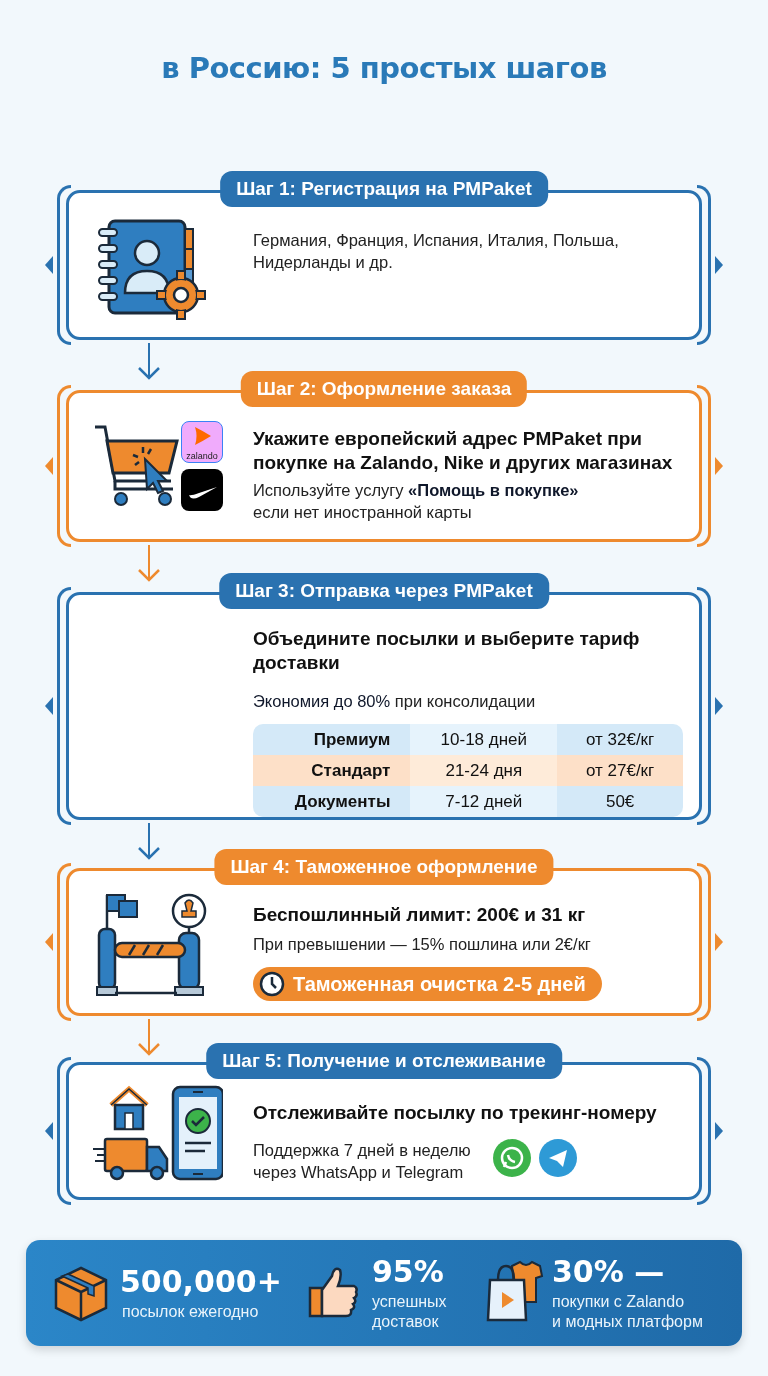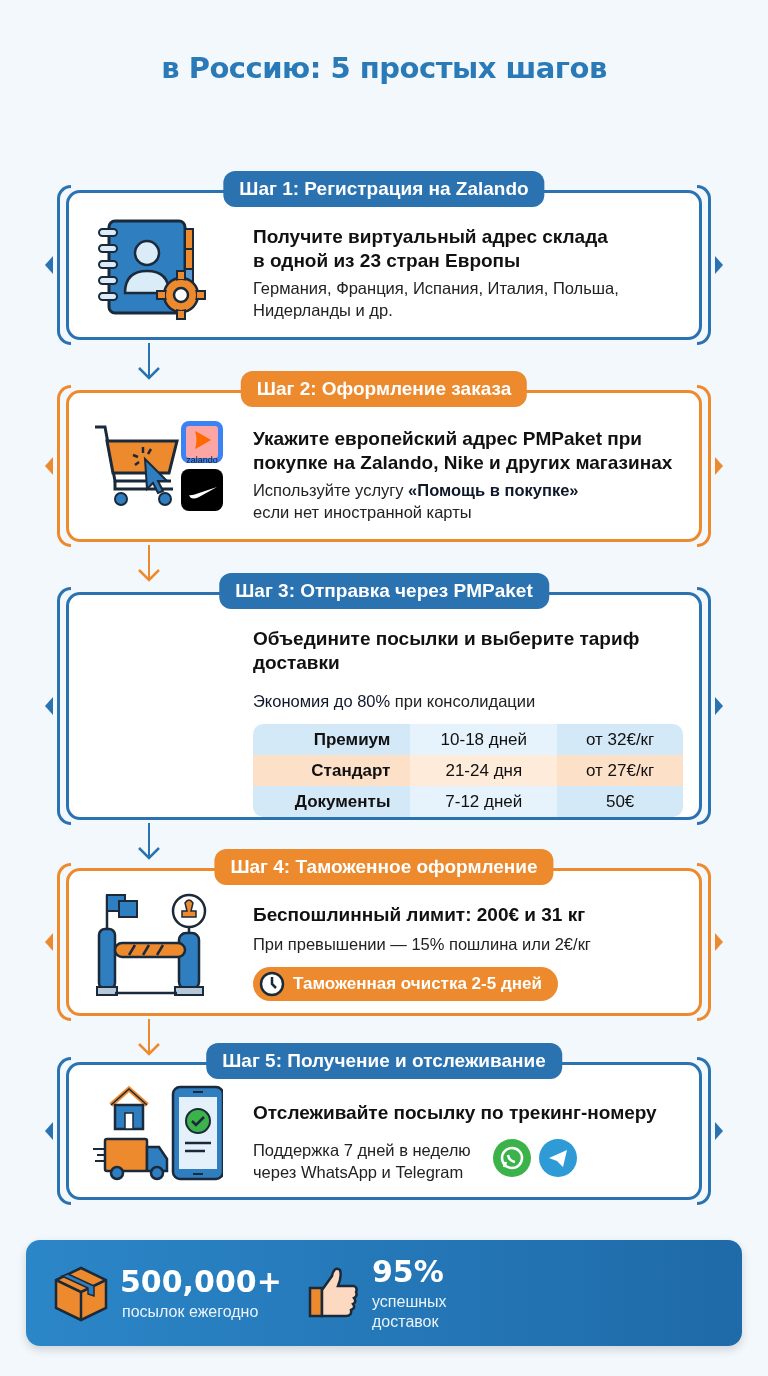--- a/index.html
+++ b/index.html
@@ -28,41 +28,41 @@
 .connector.blue{background:#2a72b0}
 .connector.orange{background:#ee8a2e}
 .arrow{position:absolute;left:137px;width:24px;height:14px}
 table.tariffs{border-collapse:collapse;width:430px;margin-top:12px;font-size:17px;border-radius:10px;overflow:hidden}
 table.tariffs td{height:31px;padding:0 20px;text-align:center}
 table.tariffs td:first-child{text-align:right;font-weight:bold}
 tr.blue td{background:#d4e9f8}
 tr.blue td:nth-child(2){background:#e6f3fc}
 tr.peach td{background:#fde0c8}
 tr.peach td:nth-child(2){background:#feebd9}
-.clock-pill{display:inline-flex;align-items:center;margin-top:12px;background:#ee8a2e;color:#fff;font-weight:bold;font-size:17px;height:34px;border-radius:17px;padding:0 16px 0 6px}
+.clock-pill{display:inline-flex;align-items:center;margin-top:12px;background:#ee8a2e;color:#fff;font-weight:bold;font-size:20px;height:34px;border-radius:17px;padding:0 16px 0 6px}
 .clock-pill svg{margin-right:8px}
 .social{display:inline-flex;gap:8px;vertical-align:middle;margin-left:22px}
 .stats{position:absolute;left:26px;top:1240px;width:716px;height:106px;border-radius:14px;background:linear-gradient(90deg,#2b86c8,#1f6aa8);box-shadow:0 4px 10px rgba(0,0,0,.15)}
 .stat{position:absolute;top:0;height:78px;color:#fff}
 .stat .big{font-family:"DejaVu Sans",sans-serif;font-weight:bold;font-size:30px;line-height:32px;position:absolute;white-space:nowrap}
 .stat .small{font-size:16px;line-height:19px;position:absolute;white-space:nowrap;color:#eaf4fb}
 </style>
 </head>
 <body>
 
 <div class="title">
   <div>в Россию: 5 простых шагов</div>
 </div>
 
 <div class="card" style="top:190px;height:150px">
   <div class="bracket l"></div>
   <div class="bracket r"></div>
   <div class="notch l"></div>
   <div class="notch r"></div>
-  <div class="pill">Шаг 1: Регистрация на Zalando</div>
+  <div class="pill">Шаг 1: Регистрация на PMPaket</div>
   <div class="icon" style="top:22px">
     <svg width="120" height="110" viewBox="0 0 120 110">
       <rect x="16" y="6" width="76" height="92" rx="6" fill="#2f7ec0" stroke="#1b2a3a" stroke-width="3"></rect>
       <rect x="92" y="14" width="8" height="20" fill="#ee8a2e" stroke="#1b2a3a" stroke-width="2"></rect>
       <rect x="92" y="34" width="8" height="20" fill="#ee8a2e" stroke="#1b2a3a" stroke-width="2"></rect>
       <rect x="92" y="54" width="8" height="20" fill="#5a9bd4" stroke="#1b2a3a" stroke-width="2"></rect>
       <g fill="#d9ecf8" stroke="#1b2a3a" stroke-width="2">
         <rect x="6" y="14" width="18" height="7" rx="3.5"></rect>
           <rect x="6" y="30" width="18" height="7" rx="3.5"></rect>
         <rect x="6" y="46" width="18" height="7" rx="3.5"></rect>
@@ -78,24 +78,20 @@
             <rect x="-4" y="15" width="8" height="9"></rect>
           <rect x="-24" y="-4" width="9" height="8"></rect>
             <rect x="15" y="-4" width="9" height="8"></rect>
         </g>
         <circle r="15" fill="#ee8a2e"></circle>
         <circle r="7" fill="#fff" stroke="#1b2a3a" stroke-width="2.5"></circle>
       </g>
     </svg>
   </div>
   <div class="text" style="top:32px">
-    <div class="h">
-      <div>Получите виртуальный адрес склада</div>
-      <div>в одной из 23 стран Европы</div>
-    </div>
     <div class="p" style="width:420px">Германия, Франция, Испания, Италия, Польша, Нидерланды и др.</div>
   </div>
 </div>
 
 <div class="connector blue" style="top:343px;height:33px"></div>
 <svg class="arrow" style="top:366px" viewBox="0 0 24 14">
     <path d="M2 2 L12 12 L22 2" fill="none" stroke="#2a72b0" stroke-width="2.5"></path>
   </svg>
 
 <div class="card orange" style="top:390px;height:152px">
@@ -113,21 +109,21 @@
       <circle cx="72" cy="78" r="6" fill="#2f7ec0" stroke="#1b2a3a" stroke-width="2"></circle>
       <g stroke="#1b2a3a" stroke-width="2.5">
           <line x1="50" y1="26" x2="50" y2="32"></line>
           <line x1="40" y1="34" x2="45" y2="36"></line>
           <line x1="58" y1="28" x2="55" y2="33"></line>
           <line x1="42" y1="44" x2="46" y2="41"></line>
         </g>
       <path d="M52 38 L74 60 L65 60 L70 70 L65 72 L60 62 L54 68 Z" fill="#2f7ec0" stroke="#1b2a3a" stroke-width="2"></path>
     </svg>
   </div>
-  <div style="position:absolute;left:112px;top:28px;width:42px;height:42px;border-radius:8px;background:#fca5a5;border:5px solid #3b82f6;text-align:center">
+  <div style="position:absolute;left:112px;top:28px;width:42px;height:42px;border-radius:8px;background:#f0abfc;border:1px solid #3b82f6;text-align:center">
     <svg width="22" height="22" viewBox="0 0 22 22" style="margin-top:3px">
         <path d="M4 2 Q12 6 20 11 Q12 16 4 20 Q7 11 4 2 Z" fill="#ff6900"></path>
       </svg>
     <div style="font-size:9px;line-height:10px;color:#222">zalando</div>
   </div>
   <div style="position:absolute;left:112px;top:76px;width:42px;height:42px;border-radius:8px;background:#000">
     <svg width="42" height="42" viewBox="0 0 42 42">
         <path d="M8 26 Q10 32 18 28 L36 18 L18 24 Q10 27 8 26 Z" fill="#fff"></path>
       </svg>
   </div>
@@ -294,13 +290,24 @@
   </div>
   <div class="stat" style="left:280px;width:170px">
     <svg style="position:absolute;left:2px;top:24px" width="52" height="56" viewBox="0 0 52 56">
       <rect x="2" y="24" width="12" height="28" fill="#ee8a2e" stroke="#1b2a3a" stroke-width="2.5"></rect>
       <path d="M14 26 L24 12 Q26 2 32 6 Q34 12 30 22 L46 22 Q50 24 48 28 Q50 32 46 34 Q49 38 45 40 Q48 44 43 46 Q44 52 38 52 L14 52 Z" fill="#fcd9c0" stroke="#1b2a3a" stroke-width="2.5"></path>
     </svg>
     <div class="big" style="left:66px;top:16px">95%</div>
     <div class="small" style="left:66px;top:52px">успешных</div>
     <div class="small" style="left:66px;top:72px">доставок</div>
   </div>
+  <div class="stat" style="left:460px;width:256px">
+    <svg style="position:absolute;left:0;top:18px" width="58" height="66" viewBox="0 0 58 66">
+      <path d="M26 8 L34 4 Q40 10 46 4 L54 8 L56 18 L50 20 L50 44 L30 44 Z" fill="#ee8a2e" stroke="#1b2a3a" stroke-width="2"></path>
+      <path d="M4 22 L38 22 L40 62 L2 62 Z" fill="#e6f1fb" stroke="#1b2a3a" stroke-width="2.5"></path>
+      <path d="M12 22 Q12 8 20 8 Q28 8 28 22" fill="none" stroke="#1b2a3a" stroke-width="2.5"></path>
+      <path d="M16 34 L28 42 L16 50 Z" fill="#ee8a2e"></path>
+    </svg>
+    <div class="big" style="left:66px;top:16px">30% —</div>
+    <div class="small" style="left:66px;top:52px">покупки с Zalando</div>
+    <div class="small" style="left:66px;top:72px">и модных платформ</div>
+  </div>
 </div>
 
 </body></html>

